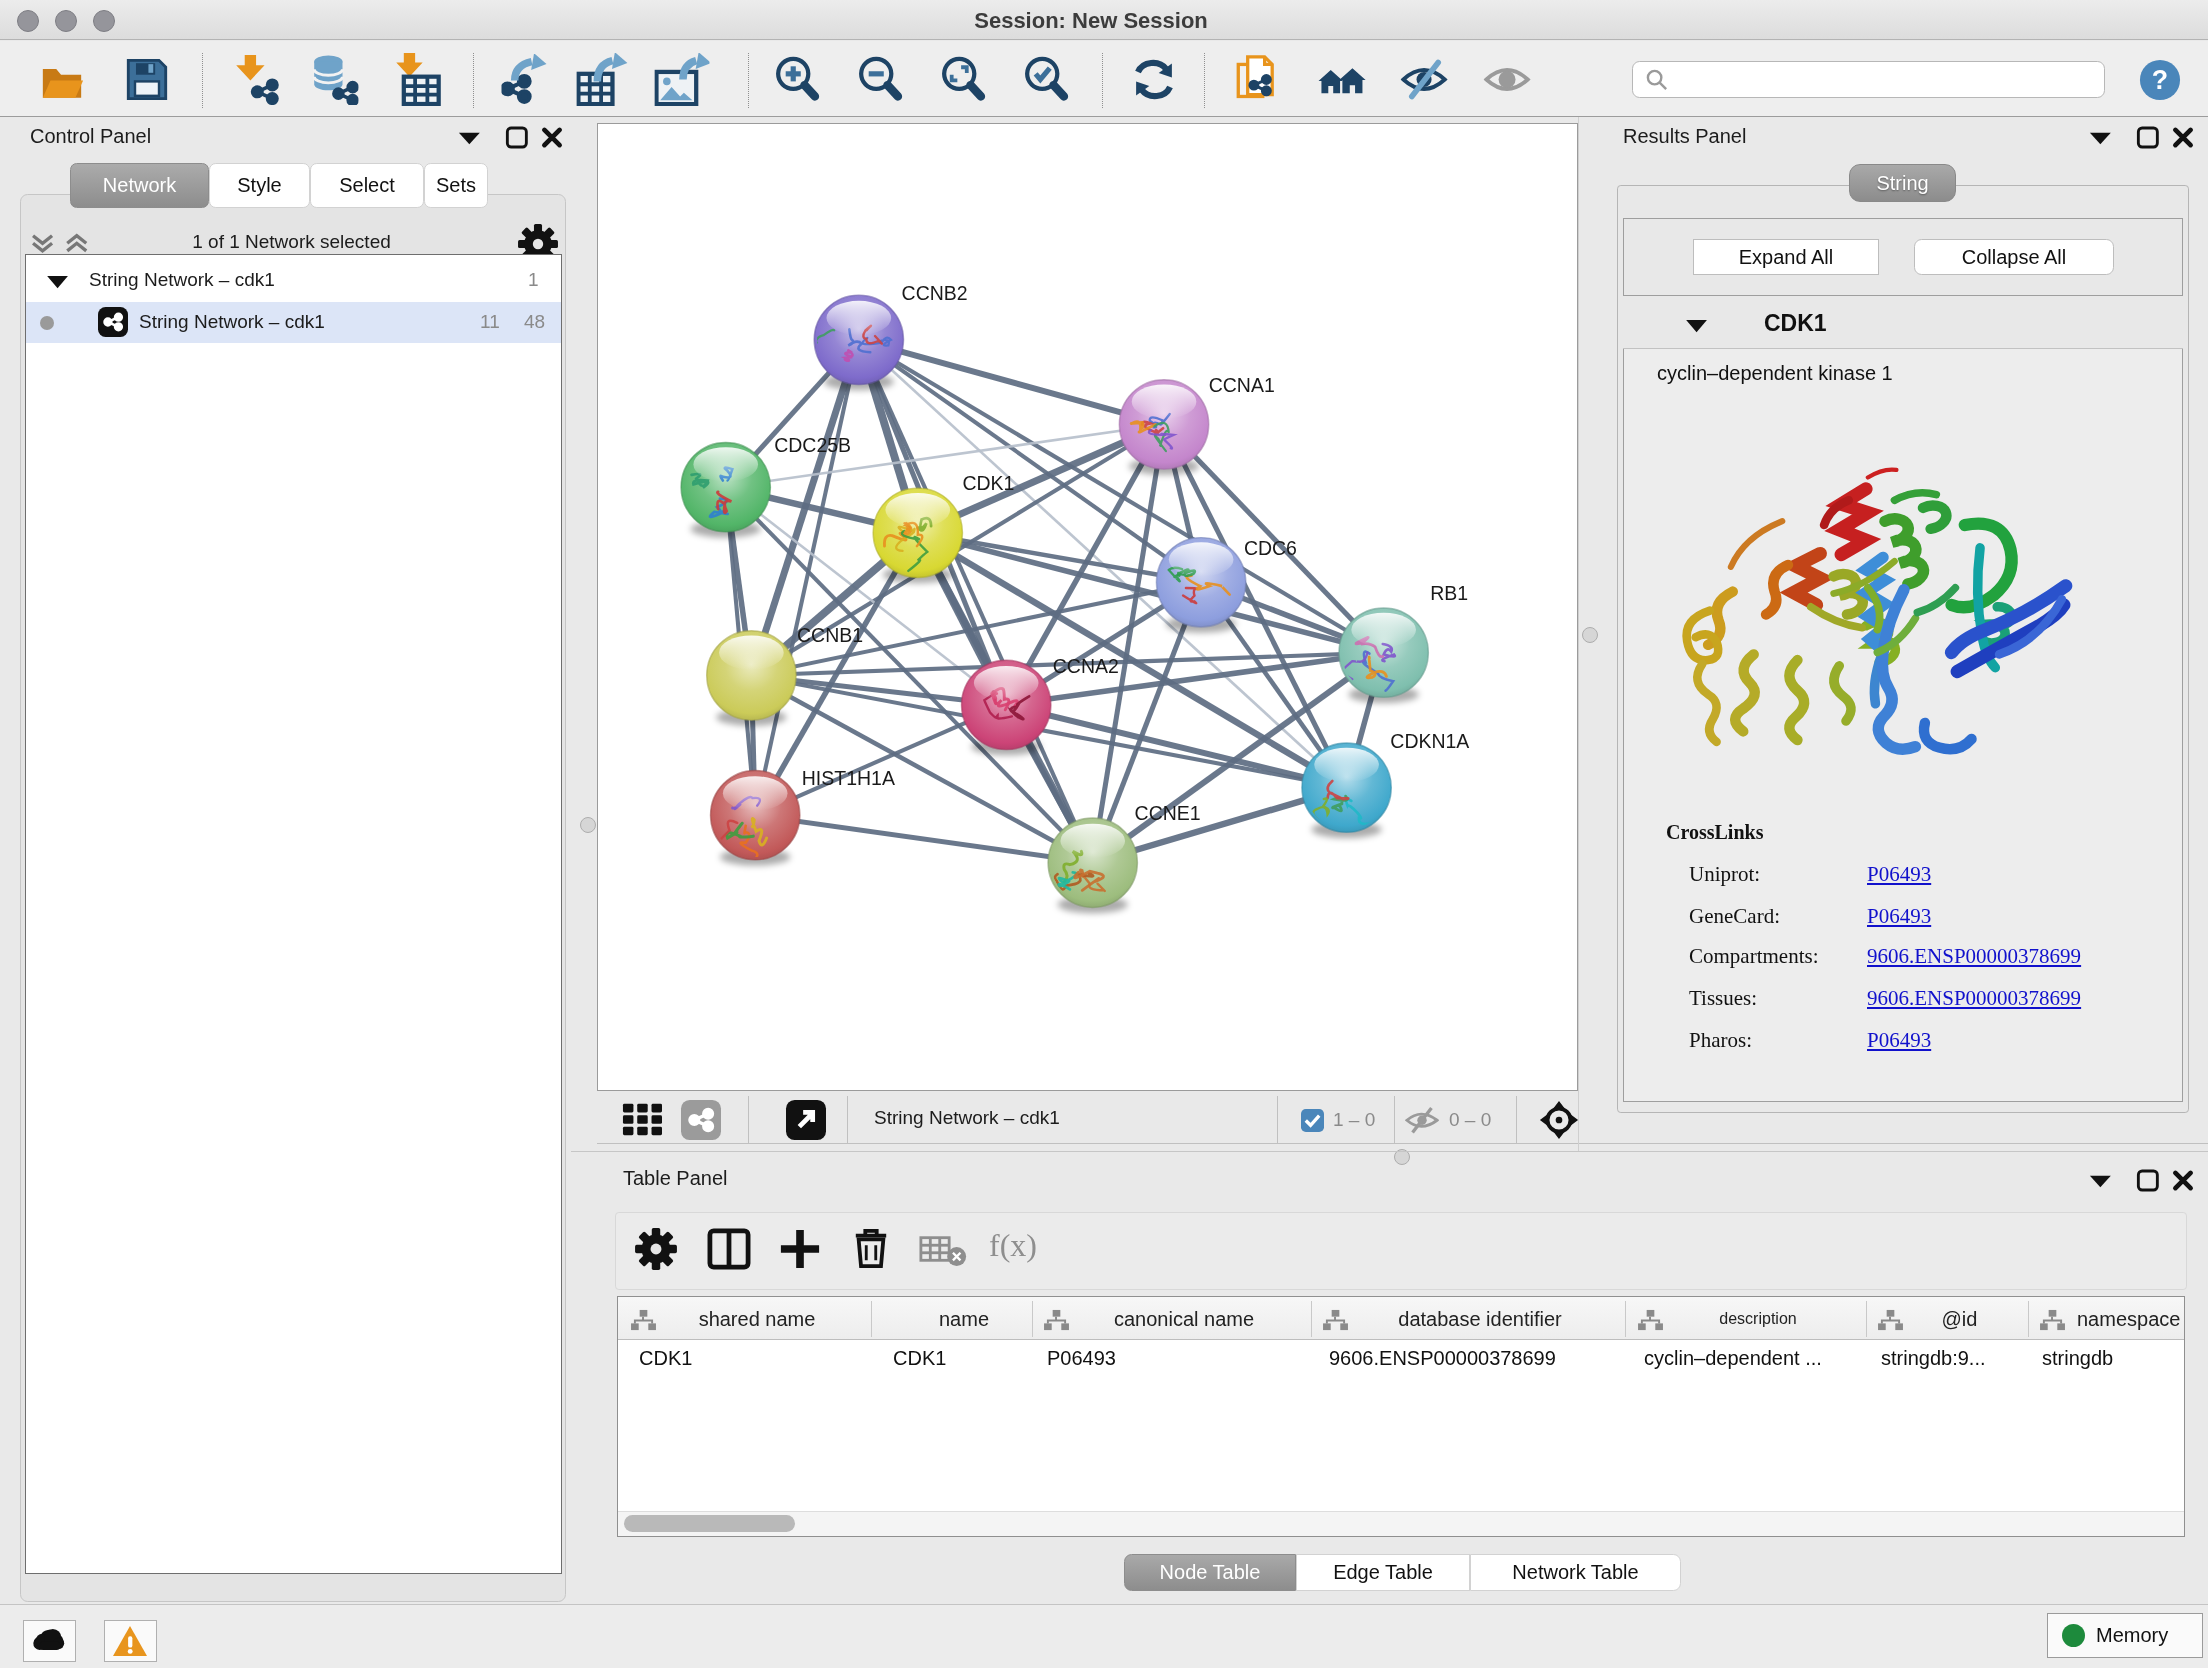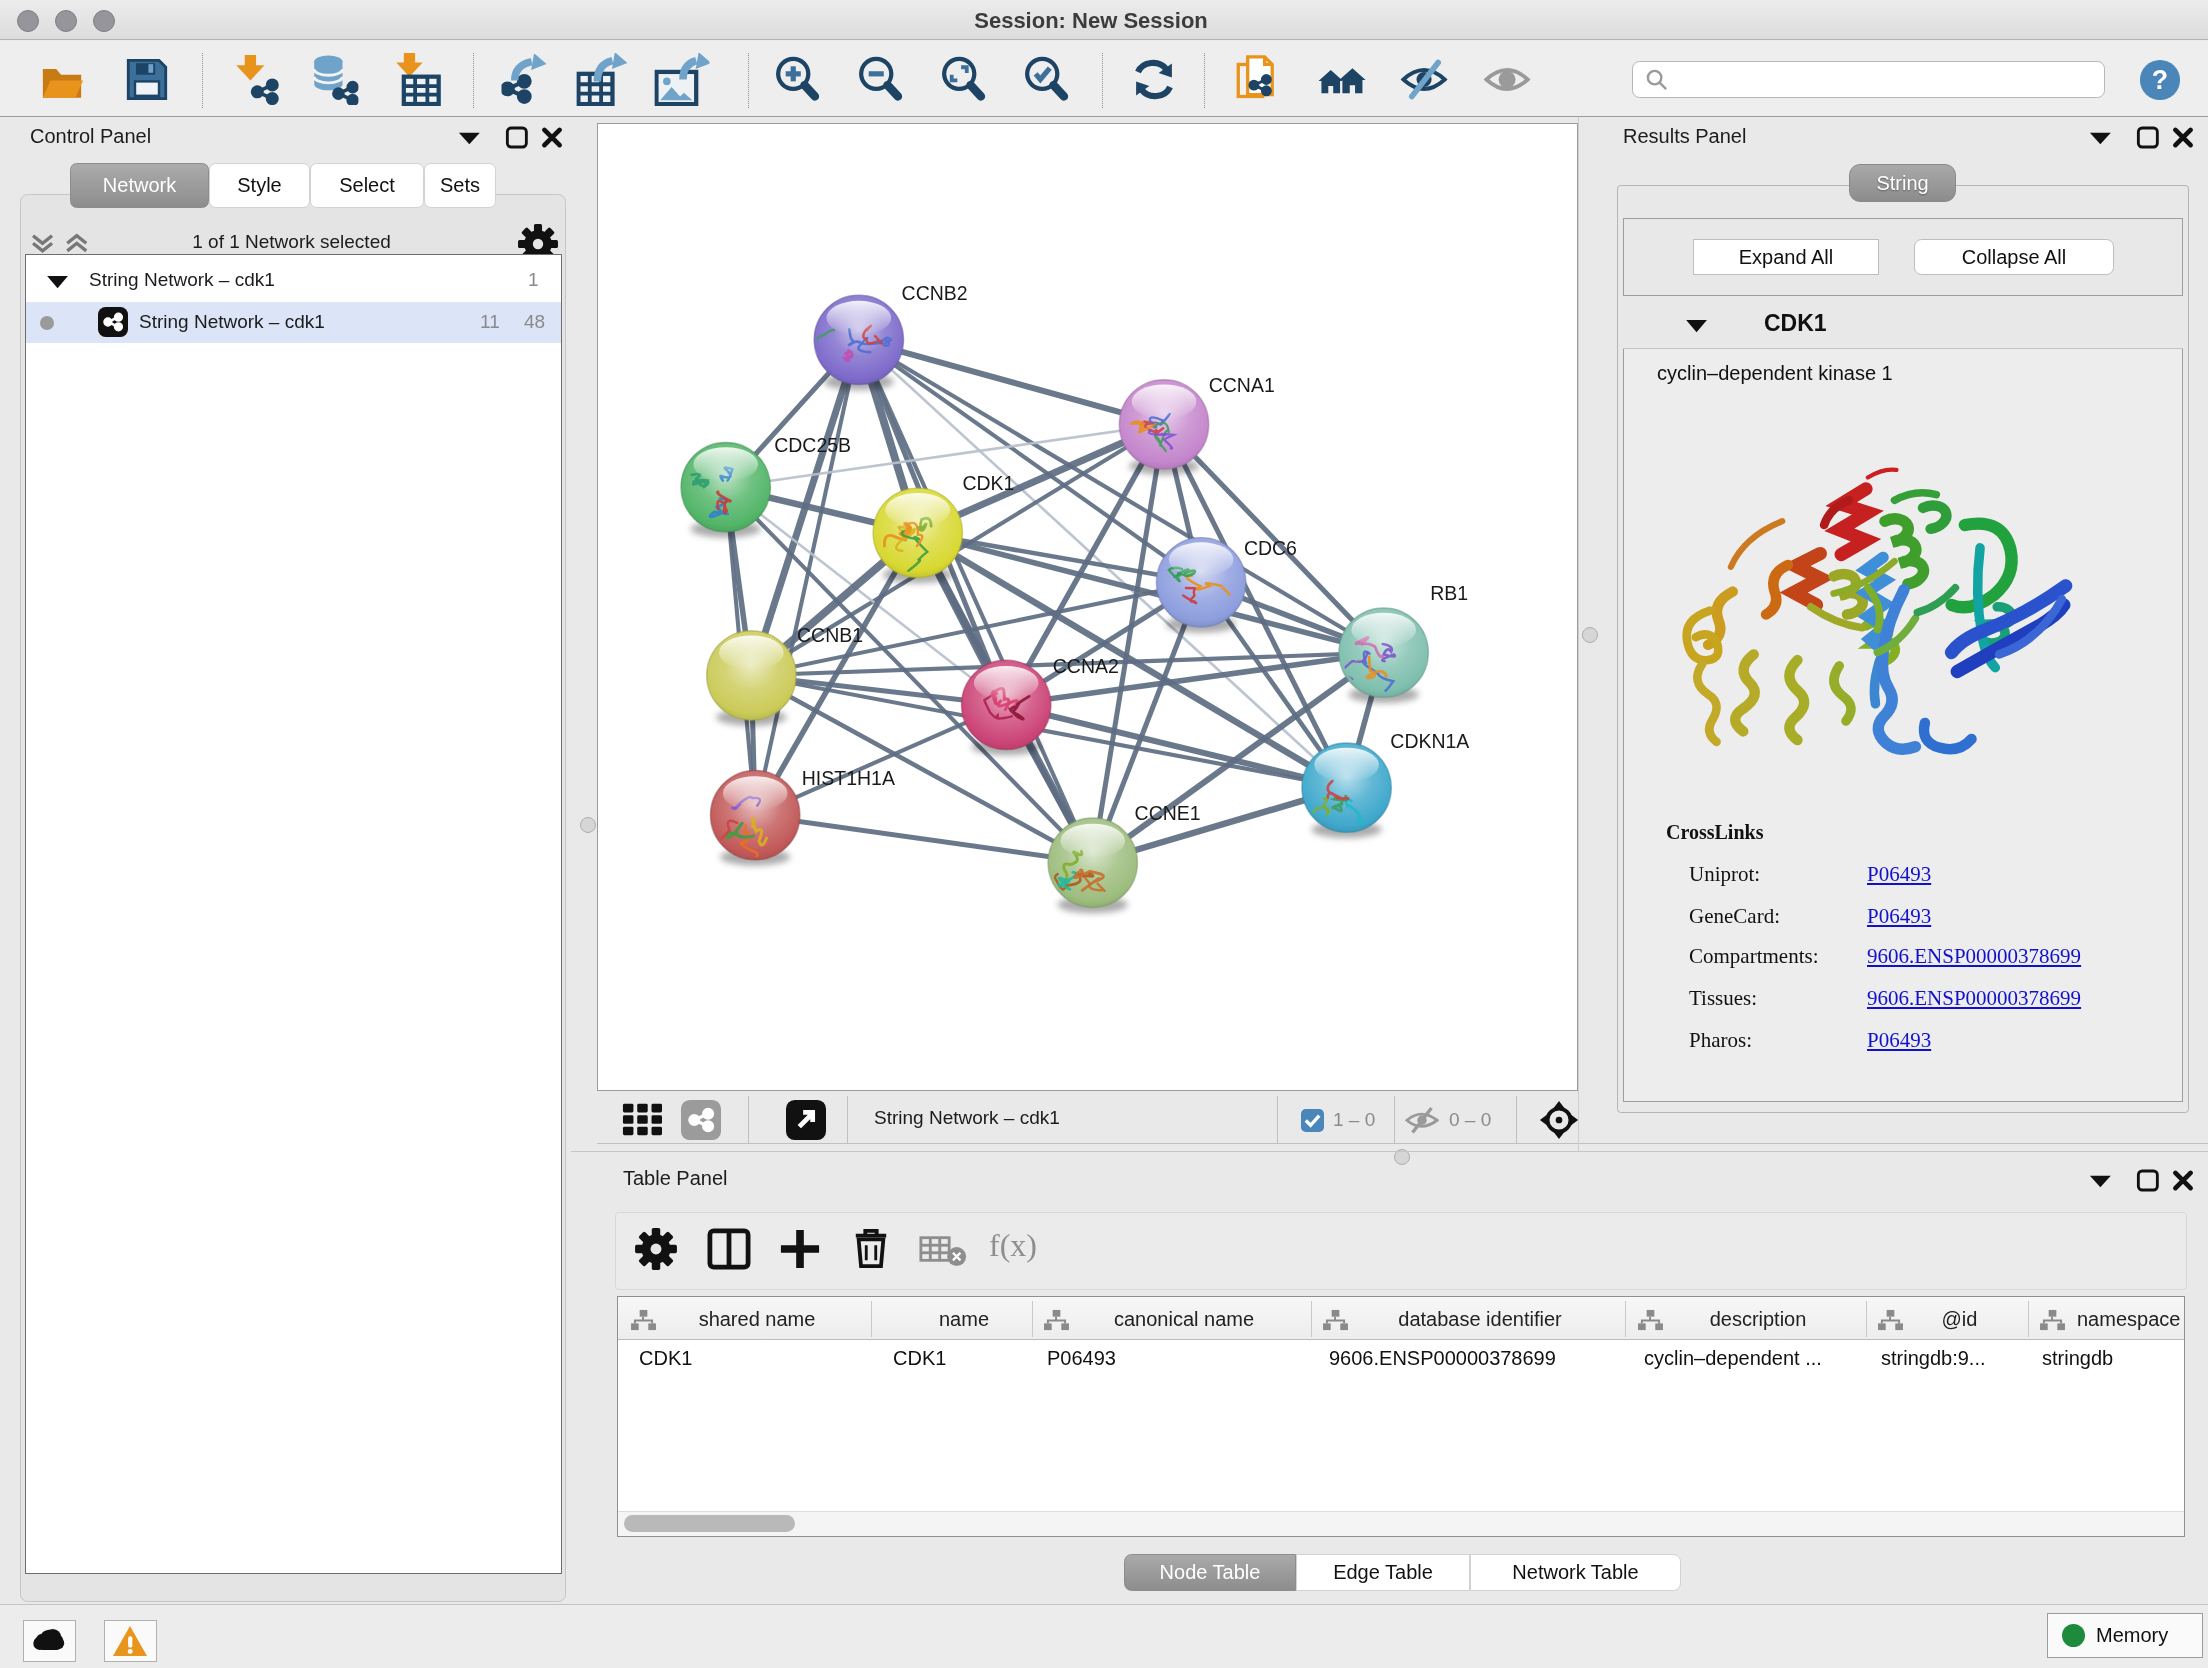--- a/index.html
+++ b/index.html
@@ -159,21 +159,21 @@
   </div>
 <div class="abs" style="left:30px;top:125px;font-size:20px;color:#1c1c1c">Control Panel</div>
 <svg width="114" height="25" viewBox="0 0 120 26" style="position:absolute;left:457px;top:125px">
     <path d="M2 8 h22 l-11 12 z" fill="#111"></path>
     <rect x="53" y="3" width="20" height="20" rx="4" fill="none" stroke="#111" stroke-width="3"></rect>
     <path d="M92 5 l16 16 M108 5 l-16 16" stroke="#111" stroke-width="5" stroke-linecap="round"></path>
   </svg>
 <div class="abs" style="left:70px;top:163px;width:139px;height:45px;background:linear-gradient(#ababab,#8d8d8d);color:#fff;border:1px solid #8d8d8d;border-radius:6.7px;display:flex;align-items:center;justify-content:center;font-size:20px;z-index:3">Network</div>
 <div class="abs" style="left:209px;top:163px;width:101px;height:45px;background:#fff;color:#111;border:1px solid #d2d2d2;border-radius:6.7px;display:flex;align-items:center;justify-content:center;font-size:20px;z-index:3">Style</div>
 <div class="abs" style="left:310px;top:163px;width:114px;height:45px;background:#fff;color:#111;border:1px solid #d2d2d2;border-radius:6.7px;display:flex;align-items:center;justify-content:center;font-size:20px;z-index:3">Select</div>
-<div class="abs" style="left:424px;top:163px;width:72px;height:45px;background:#fff;color:#111;border:1px solid #d2d2d2;border-radius:6.7px;display:flex;align-items:center;justify-content:center;font-size:20px;z-index:3">Sets</div>
+<div class="abs" style="left:424px;top:163px;width:64px;height:45px;background:#fff;color:#111;border:1px solid #d2d2d2;border-radius:6.7px;display:flex;align-items:center;justify-content:center;font-size:20px;z-index:3">Sets</div>
 <div class="abs" style="left:20px;top:194px;width:546px;height:1408px;background:#e4e4e4;border:1px solid #c6c6c6;border-radius:7.6px;z-index:1"></div>
 <svg class="abs" width="67" height="28.5" viewBox="0 0 70 30" style="left:28.5px;top:230px;z-index:2">
     <g fill="none" stroke="#777" stroke-width="3.5">
       <path d="M4 6 l10 8 10-8 M4 14 l10 8 10-8"></path>
       <path d="M40 14 l10-8 10 8 M40 22 l10-8 10 8"></path>
     </g>
   </svg>
 <div class="abs lbl" style="left:25px;top:231px;width:533px;text-align:center;z-index:2">1 of 1 Network selected</div>
 <svg class="abs" width="48" height="48" viewBox="0 0 50 50" style="left:514px;top:220px;z-index:2">
     <rect x="20.8" y="4.2" width="8.4" height="8.8" rx="1.6" fill="#111" transform="rotate(0 25 25)"></rect>
@@ -726,21 +726,21 @@
 <div class="abs" style="left:1335px;top:1299px;width:290px;height:40px;display:flex;align-items:center;justify-content:center;font-size:20px;color:#222;white-space:nowrap;overflow:hidden">database identifier</div>
 <div class="abs" style="left:1625px;top:1301px;height:36px;border-left:1px solid #c9c9c9"></div>
 <div class="abs" style="left:1637px;top:1309px"><svg width="27" height="23" viewBox="0 0 28 24" style="flex:none">
       <g transform="translate(1,1)" fill="#8a8a8a">
         <rect x="9" y="0" width="8" height="7"></rect>
         <rect x="0" y="14" width="8" height="7"></rect>
         <rect x="18" y="14" width="8" height="7"></rect>
         <path d="M12.5 7 v4 M4 14 v-3 h18 v3 M12.5 11 v0" stroke="#8a8a8a" stroke-width="2" fill="none"></path>
       </g>
     </svg></div>
-<div class="abs" style="left:1650px;top:1299px;width:216px;height:40px;display:flex;align-items:center;justify-content:center;font-size:20px;color:#222;white-space:nowrap;overflow:hidden">description</div>
+<div class="abs" style="left:1650px;top:1299px;width:216px;height:40px;display:flex;align-items:center;justify-content:center;font-size:16px;color:#222;white-space:nowrap;overflow:hidden">description</div>
 <div class="abs" style="left:1866px;top:1301px;height:36px;border-left:1px solid #c9c9c9"></div>
 <div class="abs" style="left:1877px;top:1309px"><svg width="27" height="23" viewBox="0 0 28 24" style="flex:none">
       <g transform="translate(1,1)" fill="#8a8a8a">
         <rect x="9" y="0" width="8" height="7"></rect>
         <rect x="0" y="14" width="8" height="7"></rect>
         <rect x="18" y="14" width="8" height="7"></rect>
         <path d="M12.5 7 v4 M4 14 v-3 h18 v3 M12.5 11 v0" stroke="#8a8a8a" stroke-width="2" fill="none"></path>
       </g>
     </svg></div>
 <div class="abs" style="left:1891px;top:1299px;width:137px;height:40px;display:flex;align-items:center;justify-content:center;font-size:20px;color:#222;white-space:nowrap;overflow:hidden">@id</div>

